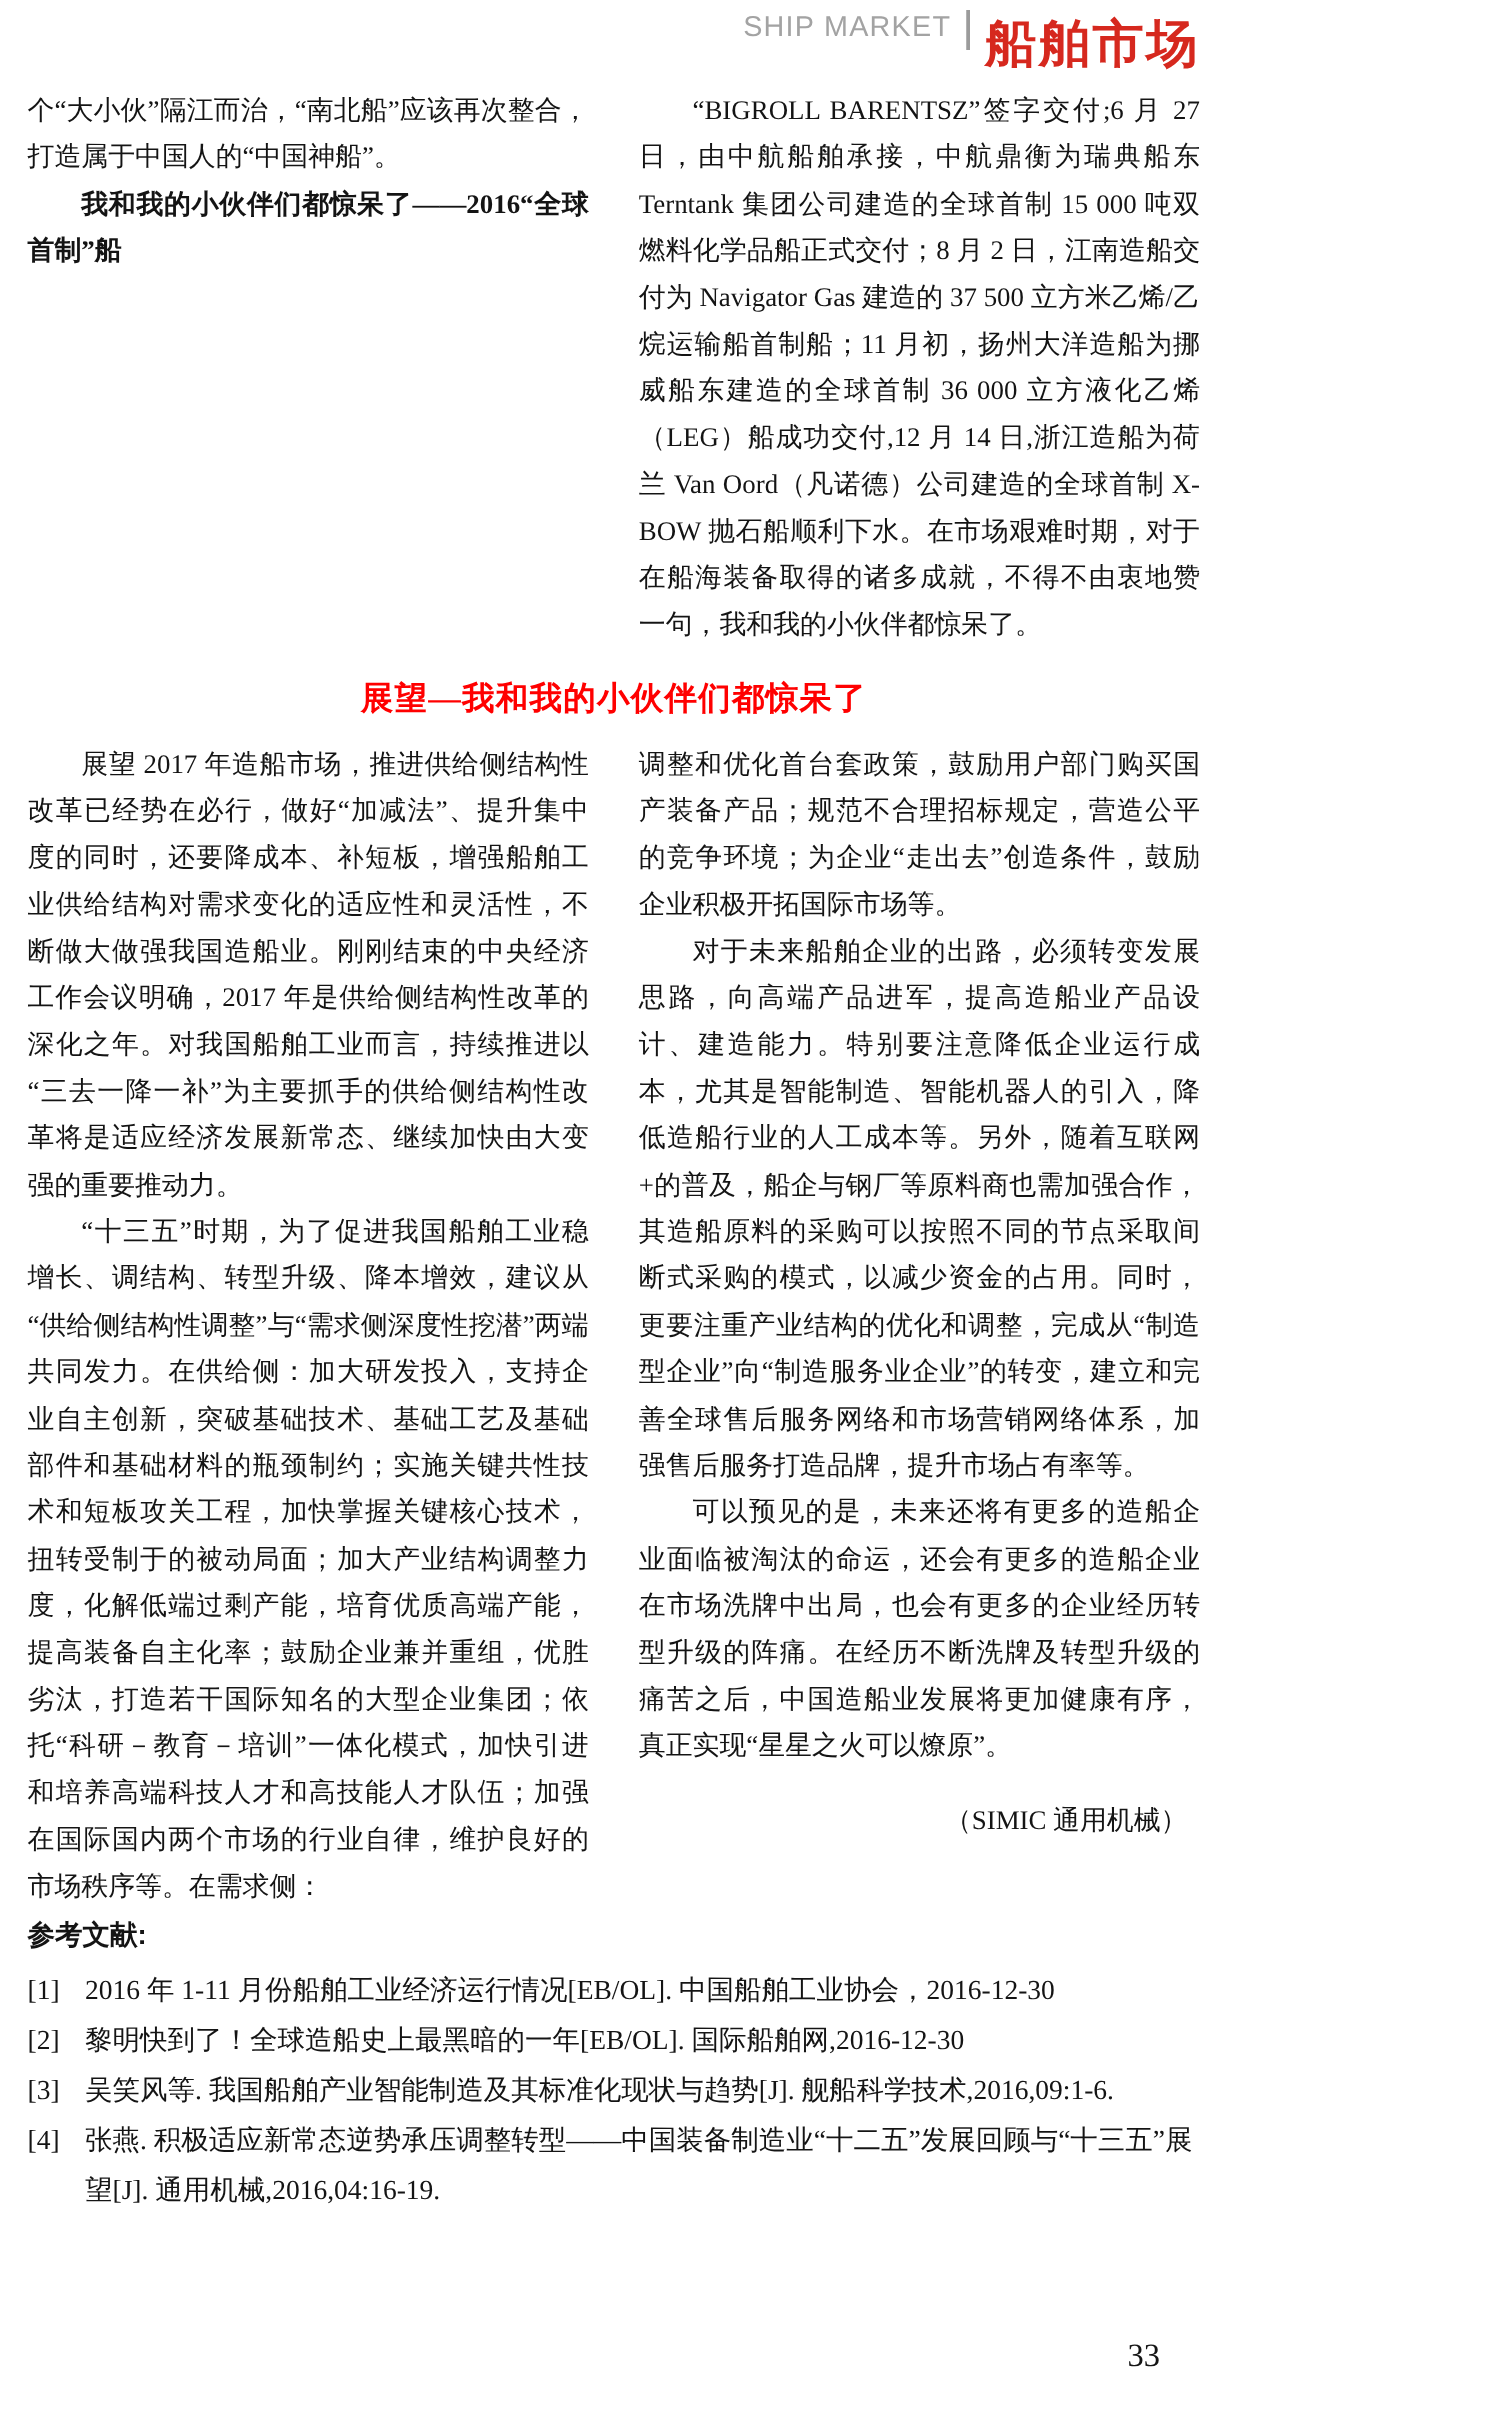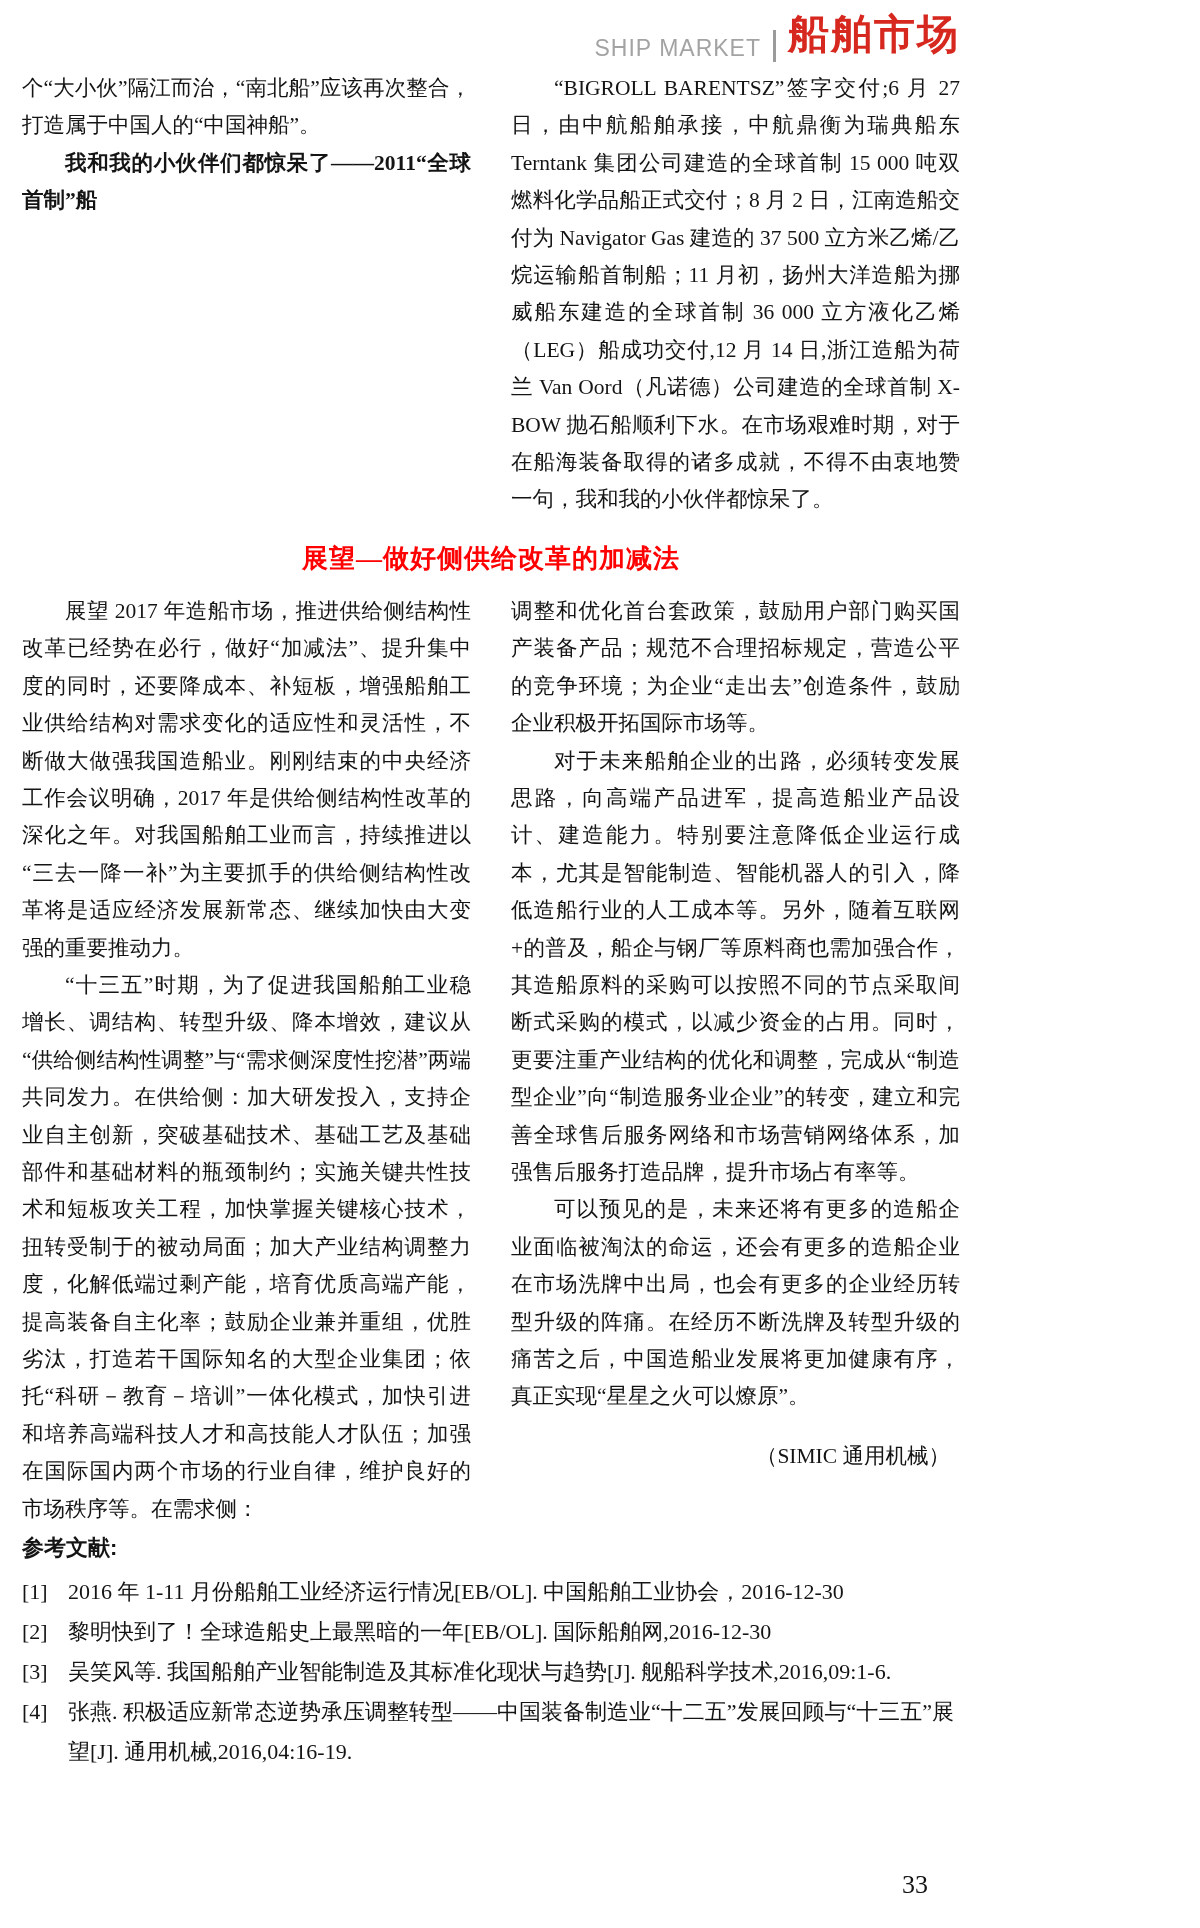--- a/index.html
+++ b/index.html
@@ -15,21 +15,21 @@
   .content {
     position:absolute;
     left:22px;
     top:8px;
     width:938px;
   }
   
   .masthead {
     display:flex;
     justify-content:flex-end;
-    align-items:flex-end;
+    align-items:flex-start;
     gap:12px;
     height:54px;
     margin-bottom:8px;
   }
   .brand-en {
     font-family:"Liberation Sans", "DejaVu Sans", sans-serif;
     font-size:23px;
     color:#a3a3a3;
     letter-spacing:1px;
   }
@@ -102,28 +102,28 @@
 
     <header class="masthead">
       <span class="brand-en">SHIP MARKET</span>
       <span class="brand-divider"></span>
       <span class="brand-zh">船舶市场</span>
     </header>
 
     <section class="two-col">
       <div class="col">
         <p>个“大小伙”隔江而治，“南北船”应该再次整合，打造属于中国人的“中国神船”。</p>
-        <p class="indent bold">我和我的小伙伴们都惊呆了——2011“全球首制”船</p>
+        <p class="indent bold">我和我的小伙伴们都惊呆了——2016“全球首制”船</p>
       </div>
       <div class="col">
         <p class="indent">“BIGROLL BARENTSZ”签字交付;6 月 27 日，由中航船舶承接，中航鼎衡为瑞典船东 Terntank 集团公司建造的全球首制 15 000 吨双燃料化学品船正式交付；8 月 2 日，江南造船交付为 Navigator Gas 建造的 37 500 立方米乙烯/乙烷运输船首制船；11 月初，扬州大洋造船为挪威船东建造的全球首制 36 000 立方液化乙烯（LEG）船成功交付,12 月 14 日,浙江造船为荷兰 Van Oord（凡诺德）公司建造的全球首制 X-BOW 抛石船顺利下水。在市场艰难时期，对于在船海装备取得的诸多成就，不得不由衷地赞一句，我和我的小伙伴都惊呆了。</p>
       </div>
     </section>
 
-    <h2 class="red-heading">展望—做好侧供给改革的加减法</h2>
+    <h2 class="red-heading">展望—我和我的小伙伴们都惊呆了</h2>
 
     <section class="two-col">
       <div class="col">
         <p class="indent">展望 2017 年造船市场，推进供给侧结构性改革已经势在必行，做好“加减法”、提升集中度的同时，还要降成本、补短板，增强船舶工业供给结构对需求变化的适应性和灵活性，不断做大做强我国造船业。刚刚结束的中央经济工作会议明确，2017 年是供给侧结构性改革的深化之年。对我国船舶工业而言，持续推进以“三去一降一补”为主要抓手的供给侧结构性改革将是适应经济发展新常态、继续加快由大变强的重要推动力。</p>
         <p class="indent">“十三五”时期，为了促进我国船舶工业稳增长、调结构、转型升级、降本增效，建议从“供给侧结构性调整”与“需求侧深度性挖潜”两端共同发力。在供给侧：加大研发投入，支持企业自主创新，突破基础技术、基础工艺及基础部件和基础材料的瓶颈制约；实施关键共性技术和短板攻关工程，加快掌握关键核心技术，扭转受制于的被动局面；加大产业结构调整力度，化解低端过剩产能，培育优质高端产能，提高装备自主化率；鼓励企业兼并重组，优胜劣汰，打造若干国际知名的大型企业集团；依托“科研－教育－培训”一体化模式，加快引进和培养高端科技人才和高技能人才队伍；加强在国际国内两个市场的行业自律，维护良好的市场秩序等。在需求侧：</p>
       </div>
       <div class="col">
         <p>调整和优化首台套政策，鼓励用户部门购买国产装备产品；规范不合理招标规定，营造公平的竞争环境；为企业“走出去”创造条件，鼓励企业积极开拓国际市场等。</p>
         <p class="indent">对于未来船舶企业的出路，必须转变发展思路，向高端产品进军，提高造船业产品设计、建造能力。特别要注意降低企业运行成本，尤其是智能制造、智能机器人的引入，降低造船行业的人工成本等。另外，随着互联网+的普及，船企与钢厂等原料商也需加强合作，其造船原料的采购可以按照不同的节点采取间断式采购的模式，以减少资金的占用。同时，更要注重产业结构的优化和调整，完成从“制造型企业”向“制造服务业企业”的转变，建立和完善全球售后服务网络和市场营销网络体系，加强售后服务打造品牌，提升市场占有率等。</p>
         <p class="indent">可以预见的是，未来还将有更多的造船企业面临被淘汰的命运，还会有更多的造船企业在市场洗牌中出局，也会有更多的企业经历转型升级的阵痛。在经历不断洗牌及转型升级的痛苦之后，中国造船业发展将更加健康有序，真正实现“星星之火可以燎原”。</p>

